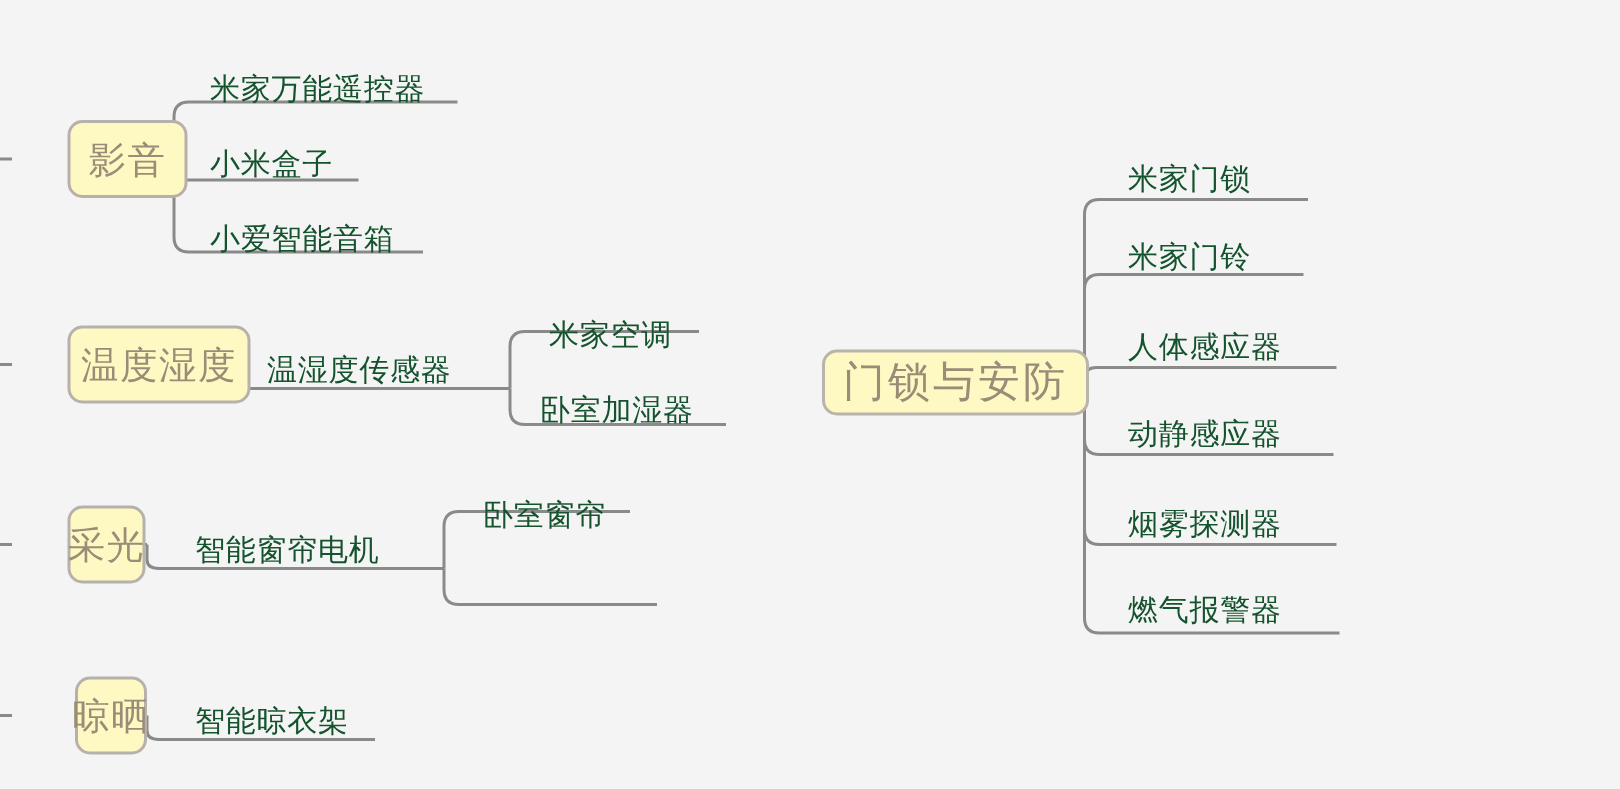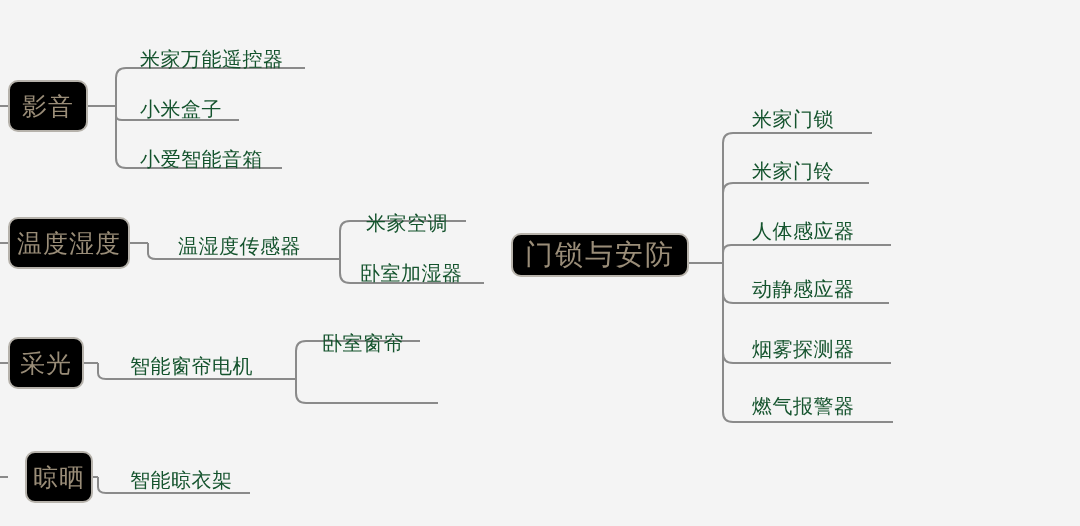--- a/index.html
+++ b/index.html
@@ -29,29 +29,30 @@
   svg.wires line {
     fill: none;
     stroke: #8a8a8a;
     stroke-width: 2;
     stroke-linecap: butt;
     stroke-linejoin: round;
   }
   .node-box {
     position: absolute;
     box-sizing: border-box;
-    background: #000000;
+    background: #fef9c3;
     border: 2px solid #b6b2ab;
     border-radius: 10px;
     color: #9a8d78;
     display: flex;
     align-items: center;
     justify-content: center;
     letter-spacing: 1px;
     white-space: nowrap;
+    margin-left: 37px;
   }
   .node-box.cat {
     font-size: 25px;
   }
   .node-box.center {
     font-size: 28px;
     border-color: #b8b3ab;
     letter-spacing: 2px;
   }
   .wire-label {
@@ -105,25 +106,25 @@
   </svg>
 
   <div class="node-box cat" style="left:8px; top:80px; width:80px; height:52px;">
     <span>影音</span>
   </div>
 
   <div class="node-box cat" style="left:8px; top:217px; width:122px; height:52px;">
     <span>温度湿度</span>
   </div>
 
-  <div class="node-box cat" style="left:8px; top:337px; width:76px; height:52px;">
+  <div class="node-box cat" style="left:8px; top:337px; width:52px; height:52px;">
     <span>采光</span>
   </div>
 
-  <div class="node-box cat" style="left:25px; top:451px; width:68px; height:52px;">
+  <div class="node-box cat" style="left:13px; top:451px; width:48px; height:52px;">
     <span>晾晒</span>
   </div>
 
   <div class="node-box center" style="left:511px; top:233px; width:178px; height:44px;">
     <span>门锁与安防</span>
   </div>
 
   <div class="wire-label" style="left:140px; top:46px;">
     <span>米家万能遥控器</span>
   </div>

